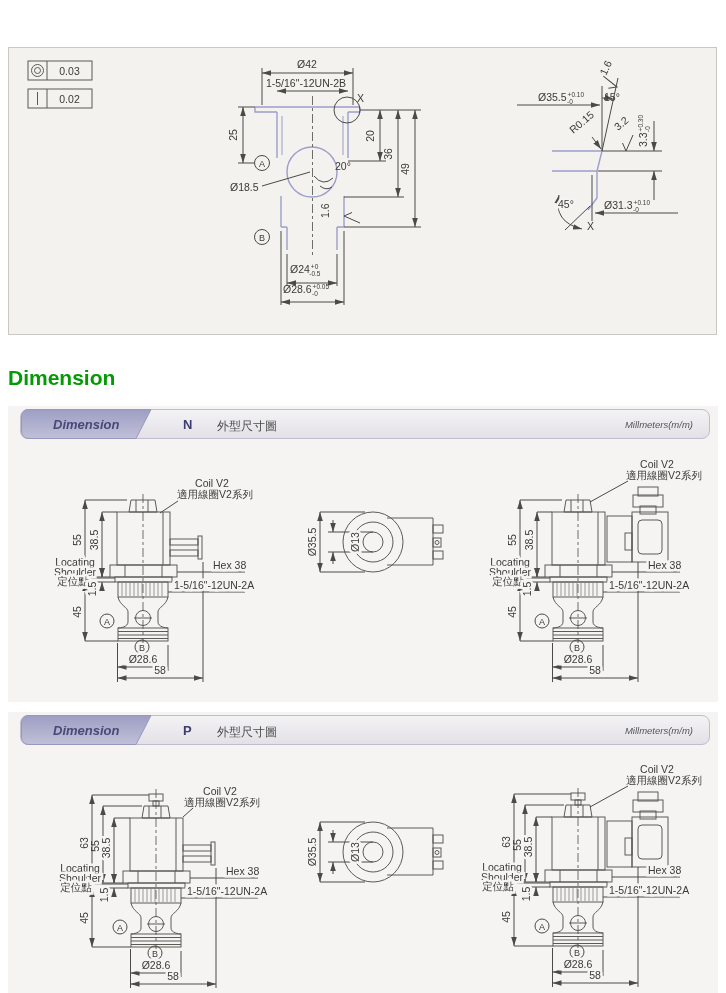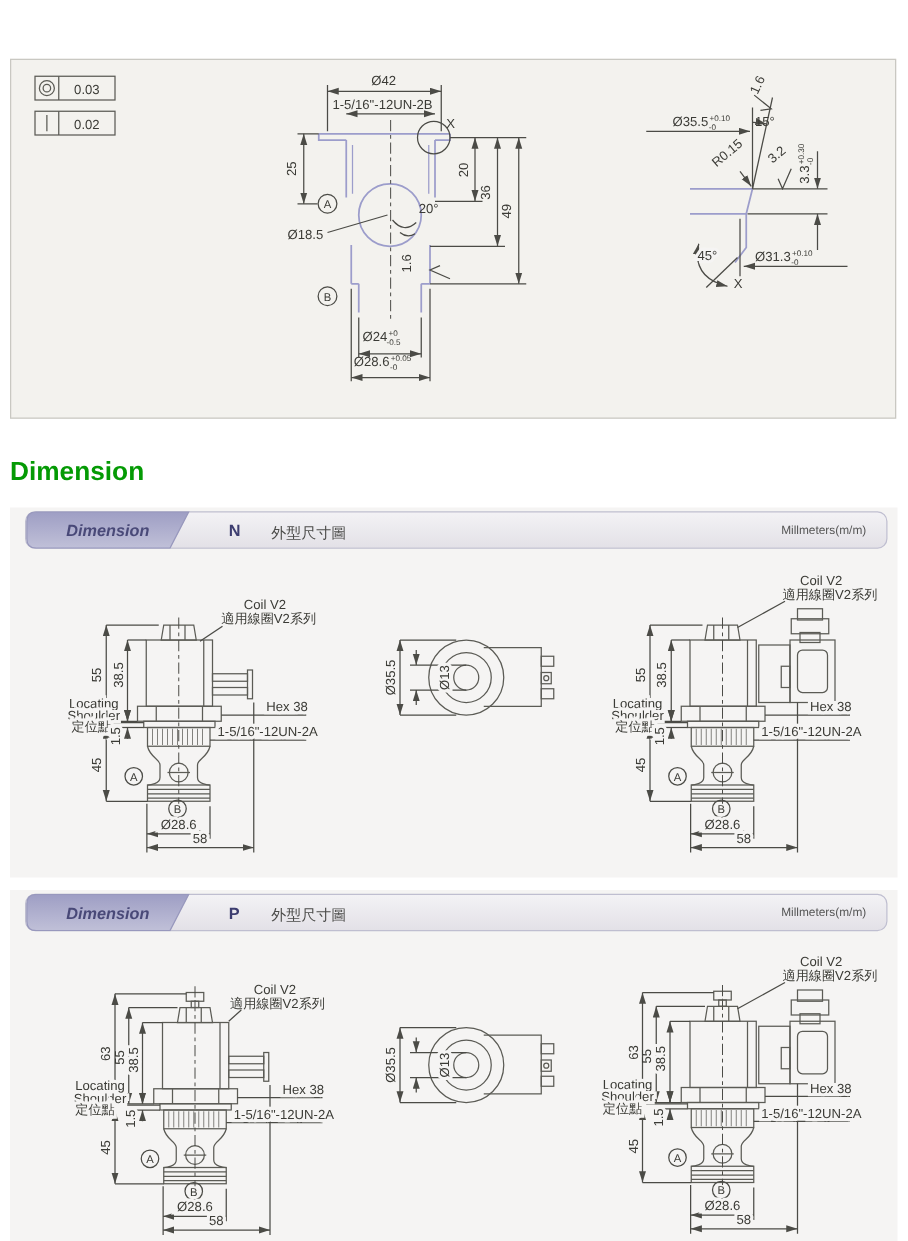--- a/index.html
+++ b/index.html
@@ -5,21 +5,21 @@
   html,body{margin:0;padding:0;background:#fff;}
   .page{position:relative;width:726px;height:993px;background:#fff;font-family:"Liberation Sans",sans-serif;overflow:hidden;}
   .sec-title{position:absolute;left:8px;color:#049a04;font-size:21px;font-weight:bold;}
   .cavity-box{position:absolute;left:8px;top:47px;width:707px;height:286px;background:#f3f2ee;border:1px solid #c9c8c2;}
   .panel{position:absolute;left:8px;width:710px;background:#f5f4f3;}
   .banner{position:absolute;left:20px;width:690px;height:30px;background:linear-gradient(#f3f2f5,#e3e1e7);border:1px solid #bfbed0;border-radius:8px;box-sizing:border-box;}
   .tabshape{position:absolute;left:-1px;top:-1px;}
   .tablabel{position:absolute;left:32px;top:7px;font-size:13px;font-weight:bold;font-style:italic;color:#494978;}
   .code{position:absolute;left:162px;top:7px;font-size:13px;font-weight:bold;color:#3d3d70;}
   .cntitle{position:absolute;left:180px;top:8px;font-size:12px;color:#4c4c4a;margin-left:16px;}
-  .units{position:absolute;right:16px;top:9px;font-size:9.5px;color:#555;}
+  .units{position:absolute;right:16px;top:9px;font-size:9.5px;font-style:italic;color:#555;}
   svg.art{position:absolute;left:0;top:0;}
   .dim{stroke:#4b4b46;fill:none;stroke-width:1;}
   .blue{stroke:#9c9dcb;fill:none;stroke-width:1.4;}
   .bluethin{stroke:#9c9dcb;fill:none;stroke-width:1;}
   .part{stroke:#5b5b55;fill:none;stroke-width:1;}
   .thin{stroke:#5b5b55;fill:none;stroke-width:0.6;}
   .cl{stroke:#4b4b46;fill:none;stroke-width:0.8;stroke-dasharray:9 3 3 3;}
   text{fill:#3b3b36;font-size:10.5px;font-family:"Liberation Sans",sans-serif;}
   text.small{font-size:9px;}
   .tol{font-size:6.5px;}

